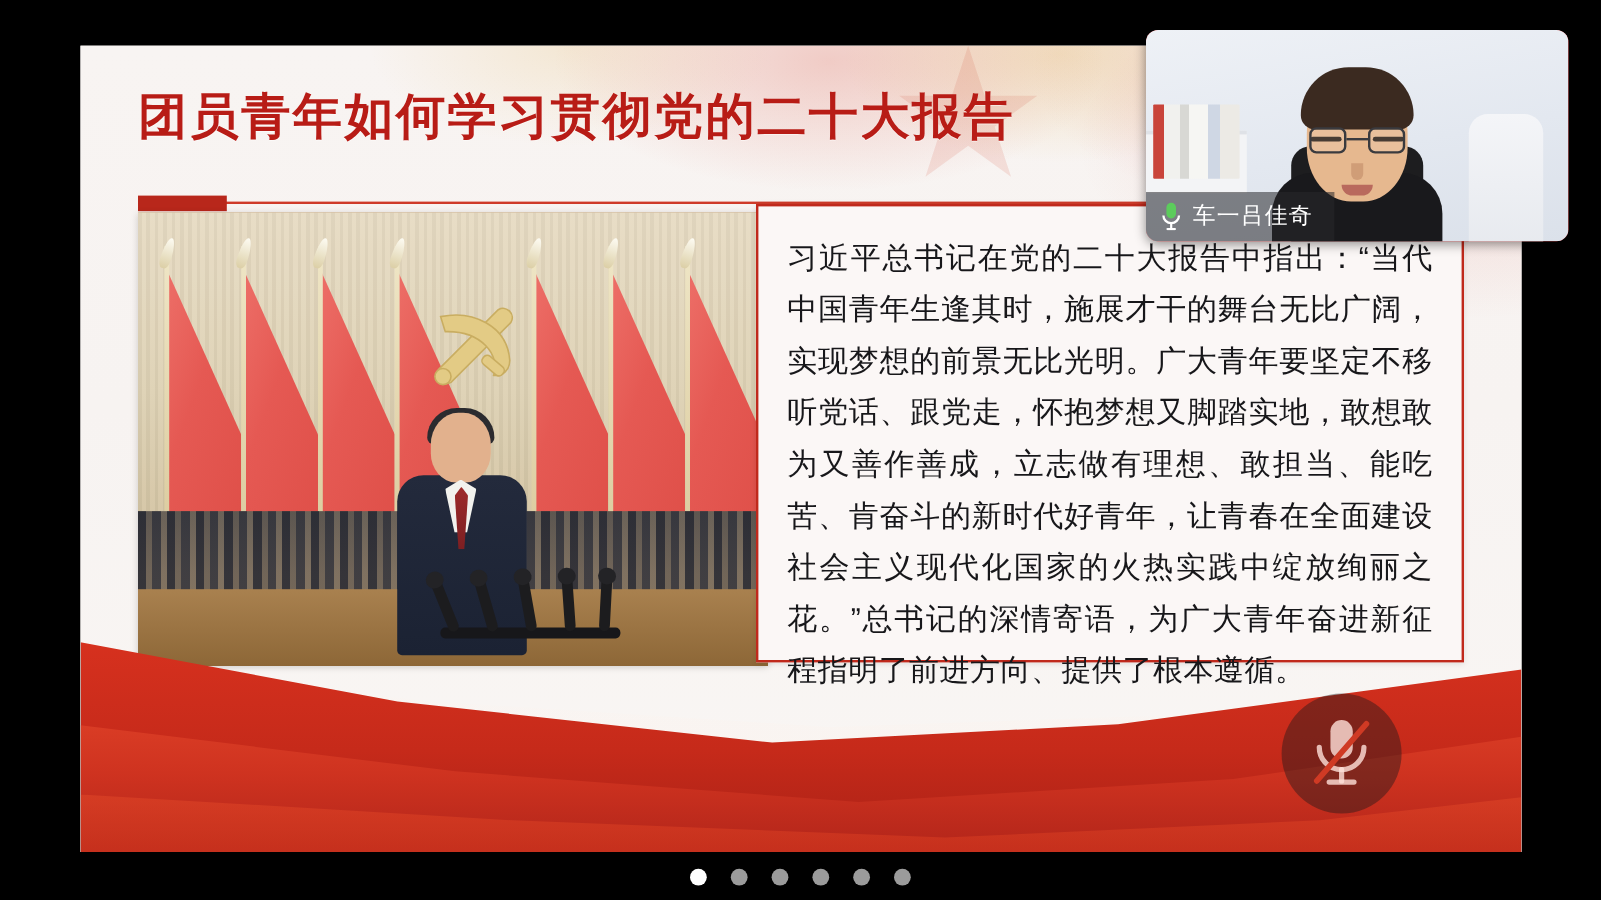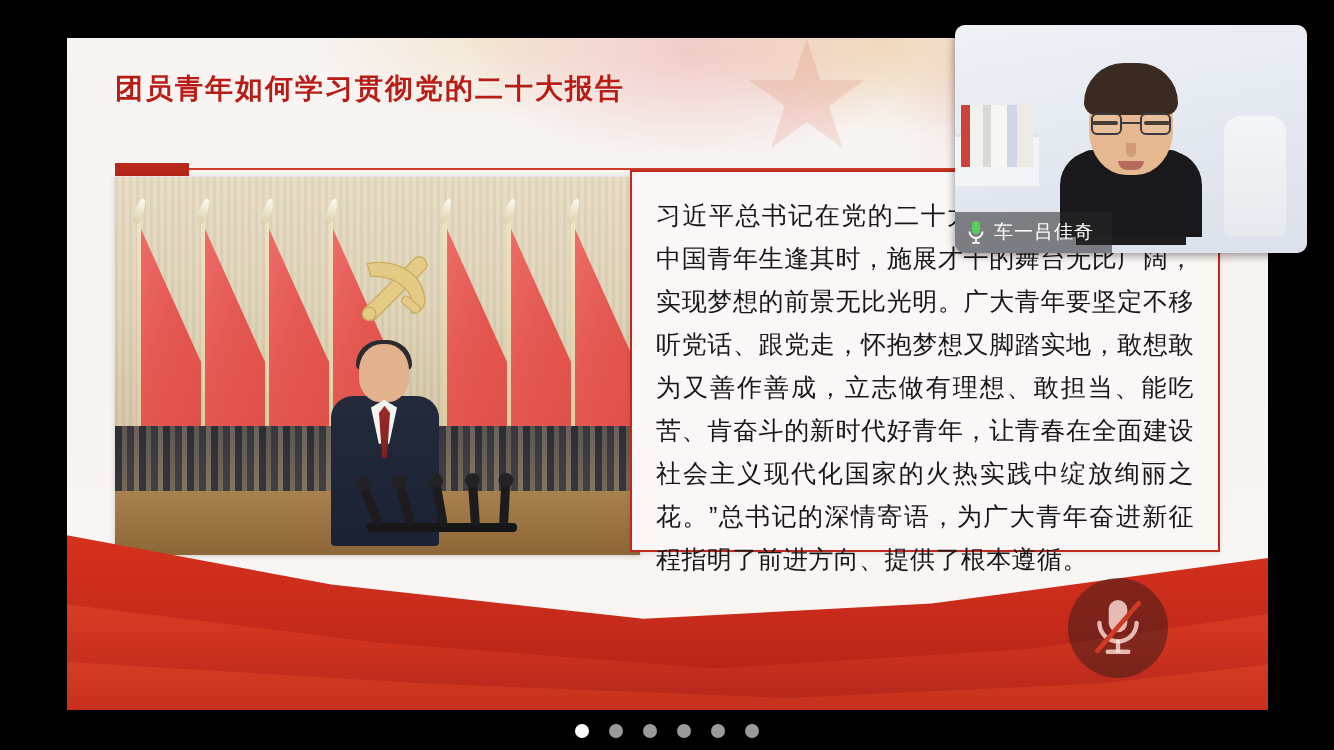--- a/index.html
+++ b/index.html
@@ -35,21 +35,21 @@
   .slide-bg::after{
     content:"★";
     position:absolute; left:56%; top:-18px;
     font-size:150px; line-height:1;
     color:rgba(208,70,48,0.13);
   }
 
   
   #slide-title {
     position:absolute; left:48px; top:32px;
-    font-size:28px; font-weight:bold;
+    font-size:41px; font-weight:bold;
     letter-spacing:2px;
     color:#b81c16;
     white-space:nowrap;
     text-shadow:0 1px 0 rgba(255,255,255,0.5);
   }
   #title-rule {
     position:absolute; left:48px; top:130px;
     width:1050px; height:2px;
     background:#cf3b2a;
   }
@@ -206,21 +206,21 @@
     font-size:25px; line-height:43px;
     color:#17171a; letter-spacing:0.4px;
     text-align:justify;
     text-justify:inter-ideograph;
     white-space:pre-wrap;
   }
 
   
   #video-tile{
     position:absolute; left:955px; top:25px;
-    width:352px; height:228px;
+    width:352px; height:176px;
     border-radius:10px; overflow:hidden;
     background:#ef4444;
     box-shadow:0 2px 10px rgba(0,0,0,0.45);
   }
   .vd-bg{
     position:absolute; inset:0;
     background:linear-gradient(170deg,#eef1f6 0%, #e3e8f0 55%, #dbe1ea 100%);
   }
   .vd-shelf{
     position:absolute; left:0; top:48%;

